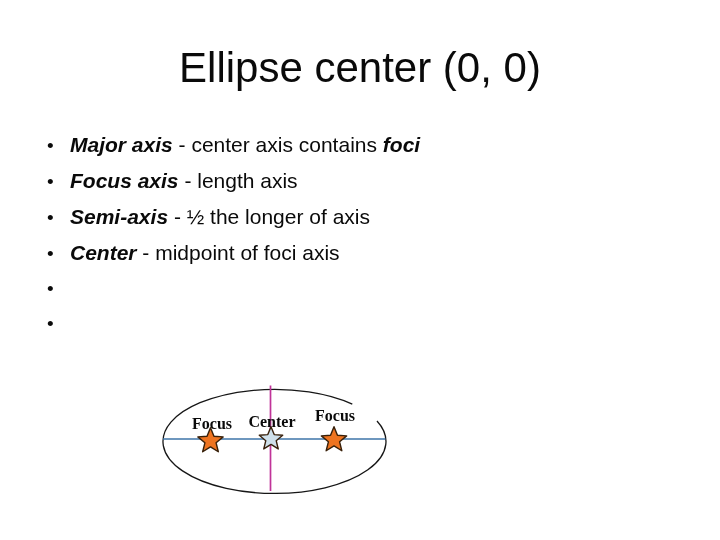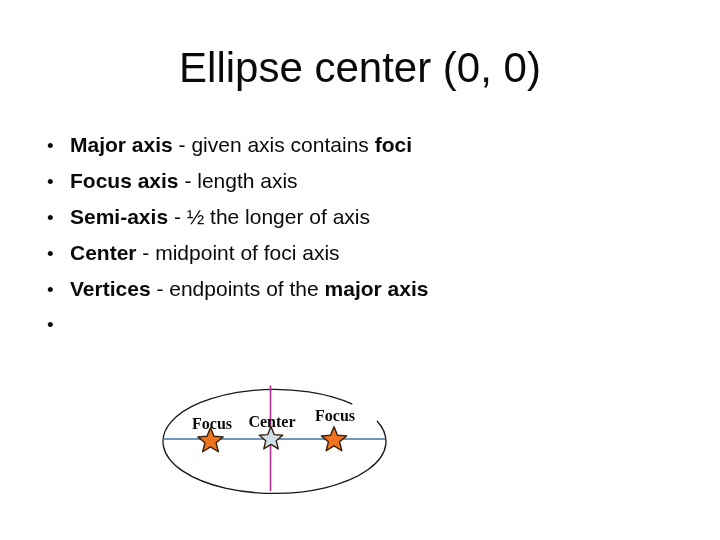--- a/index.html
+++ b/index.html
@@ -30,21 +30,21 @@
     align-items:baseline;
     font-size:21px;
     line-height:35px;
     white-space:pre;
   }
   .bullet-dot{
     width:23px;
     flex:0 0 23px;
     font-size:19px;
   }
-  .b{font-weight:bold;}
+  .b{font-weight:bold;font-style:italic;}
   .diagram{
     position:absolute;
     left:0;top:0;width:720px;height:540px;
   }
   .diagram text{
     font-family:"Liberation Serif", serif;
     font-weight:bold;
     font-size:16px;
     fill:#0a0a0a;
   }
@@ -52,37 +52,36 @@
 </head>
 <body>
 
 <div class="slide">
 
   <h1 class="title">Ellipse center (0, 0)</h1>
 
   <div class="bullets">
     <div class="bullet-row">
       <span class="bullet-dot">•</span>
-      <span><span class="b">Major axis</span><span> - given axis contains </span><span class="b">foci</span></span>
+      <span><span class="b">Major axis</span><span> - center axis contains </span><span class="b">foci</span></span>
     </div>
     <div class="bullet-row">
       <span class="bullet-dot">•</span>
       <span><span class="b">Focus axis</span><span> - length axis</span><span class="b"></span></span>
     </div>
     <div class="bullet-row">
       <span class="bullet-dot">•</span>
       <span><span class="b">Semi-axis</span><span> - ½ the longer of axis</span><span class="b"></span></span>
     </div>
     <div class="bullet-row">
       <span class="bullet-dot">•</span>
       <span><span class="b">Center</span><span> - midpoint of foci axis</span><span class="b"></span></span>
     </div>
     <div class="bullet-row">
       <span class="bullet-dot">•</span>
-      <span><span class="b">Vertices</span><span> - endpoints of the </span><span class="b">major axis</span></span>
     </div>
     <div class="bullet-row">
       <span class="bullet-dot">•</span>
     </div>
   </div>
 
   <svg class="diagram" viewBox="0 0 720 540" width="720" height="540">
 
     <path d="M 377 421 A 111.5 52 0 1 1 352.3 404.2" fill="none" stroke-width="1.3" stroke="#161616"></path>
 

